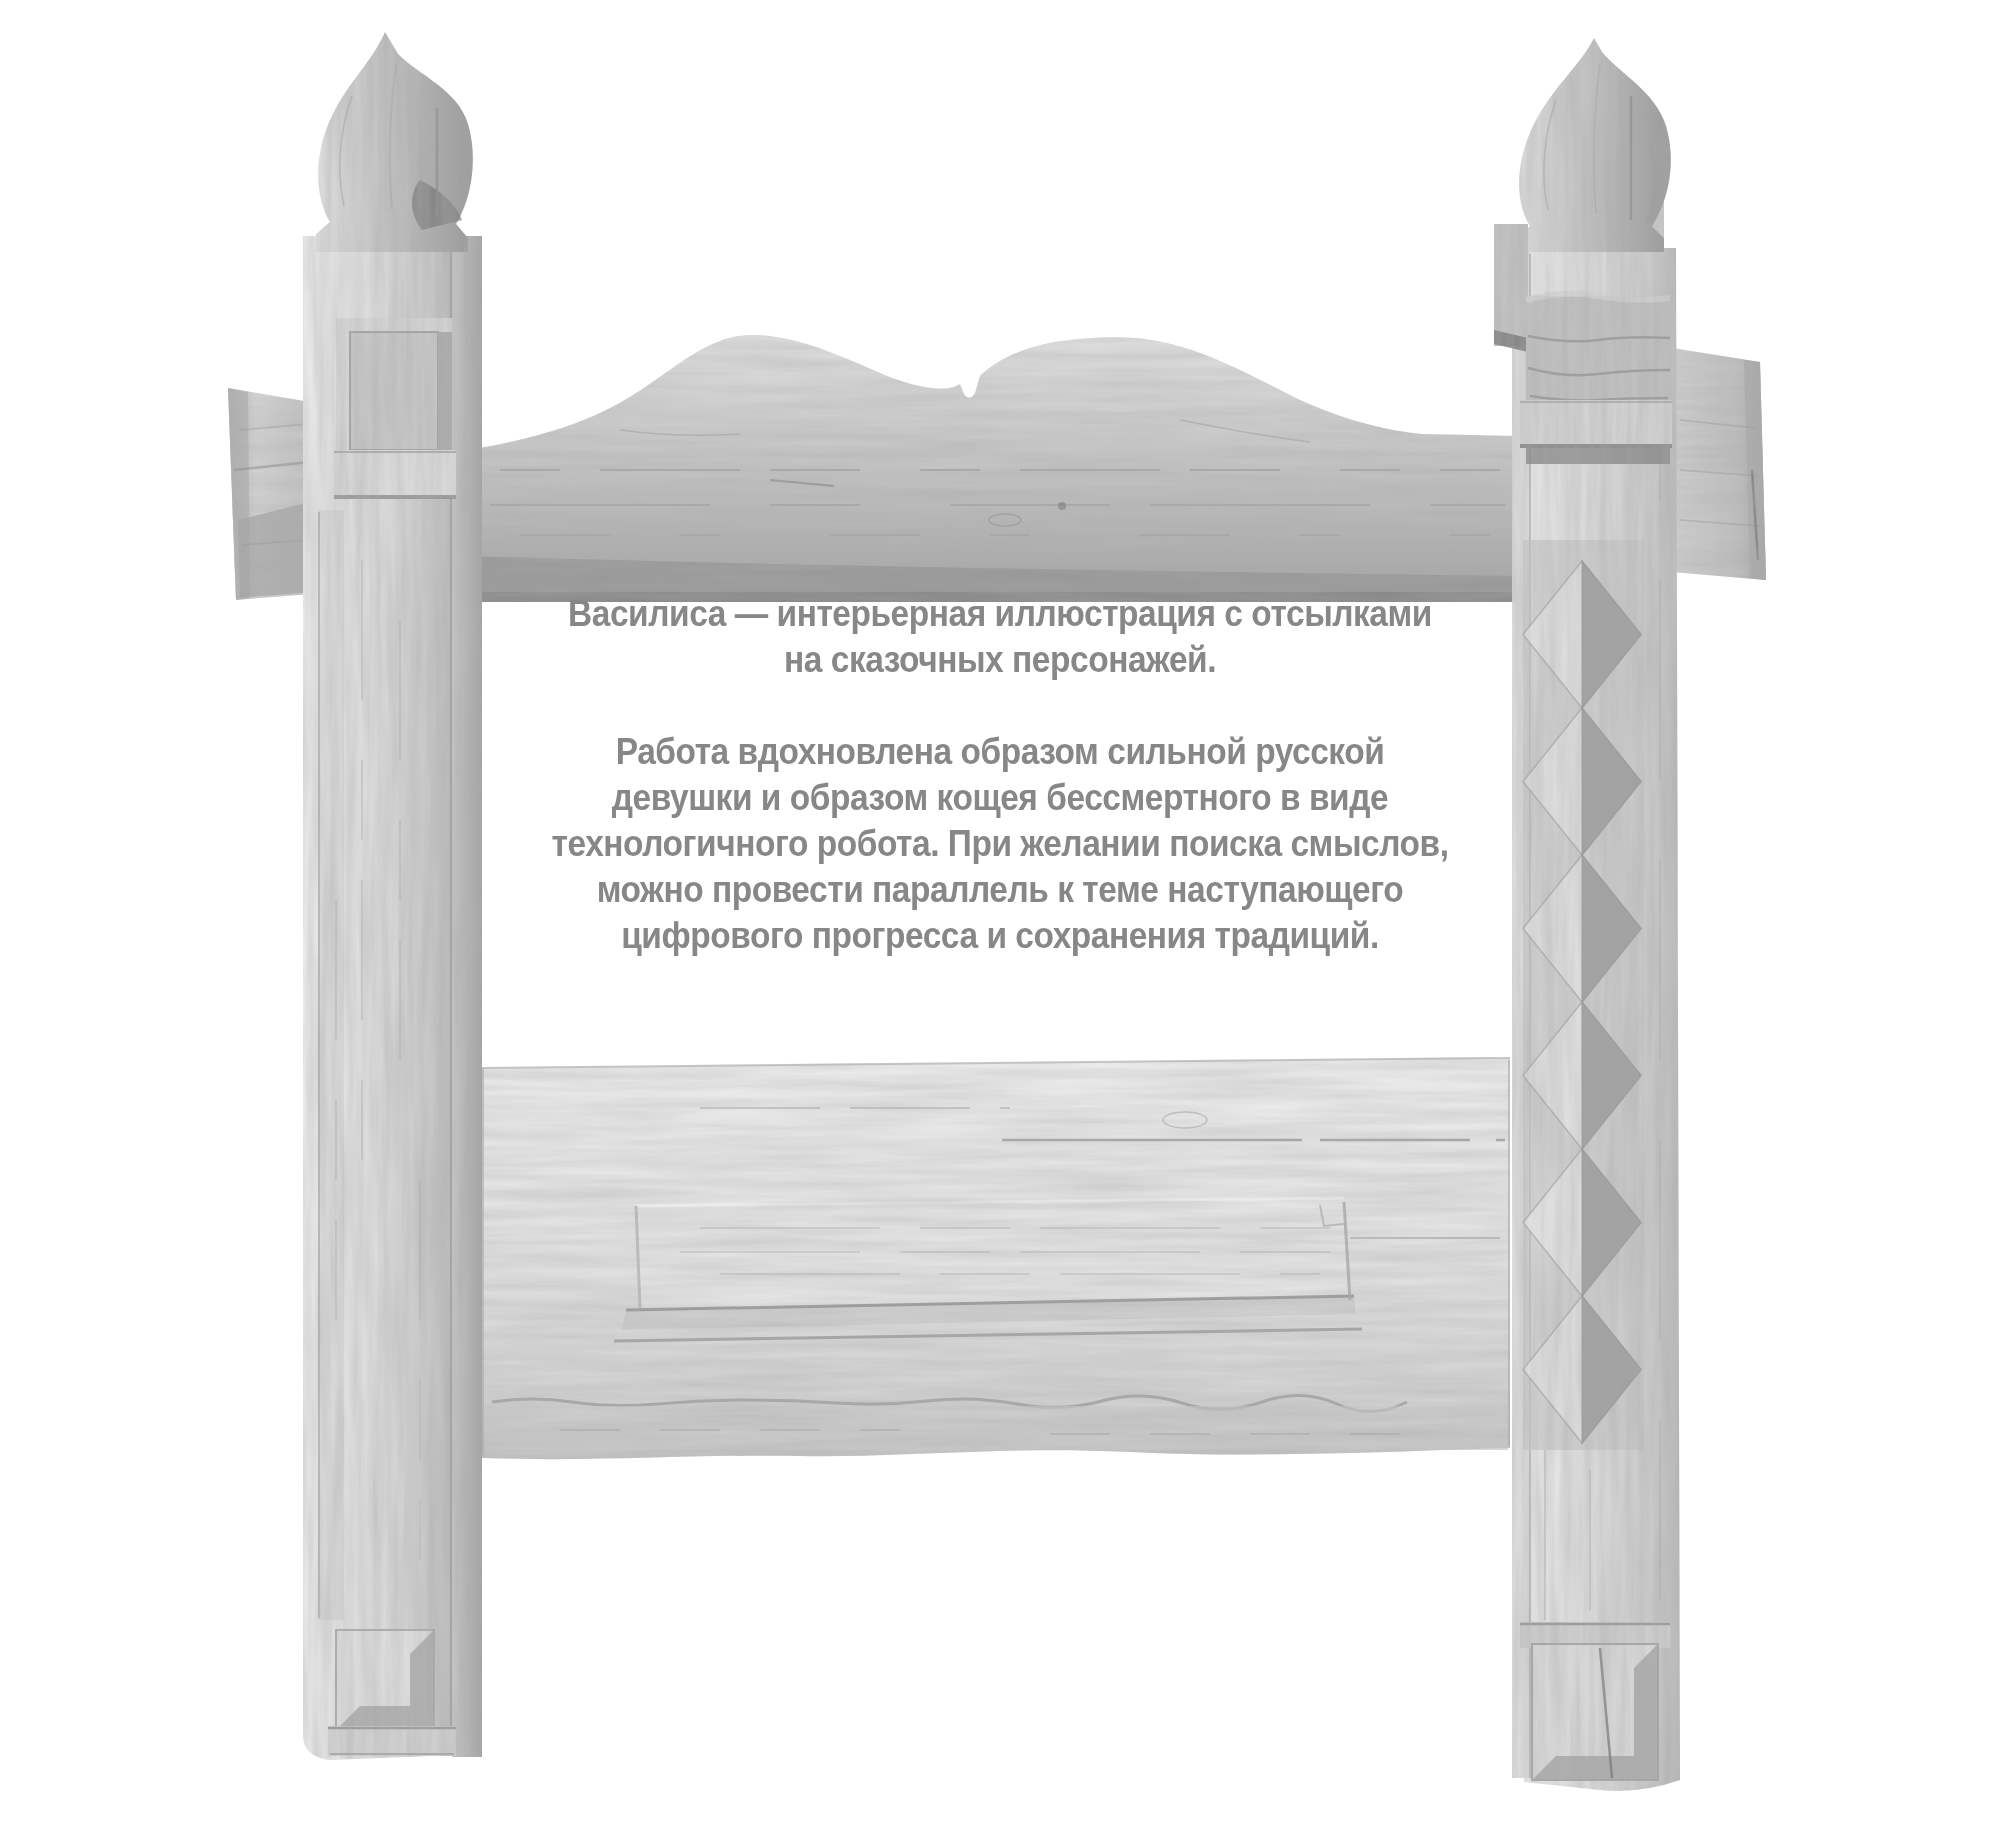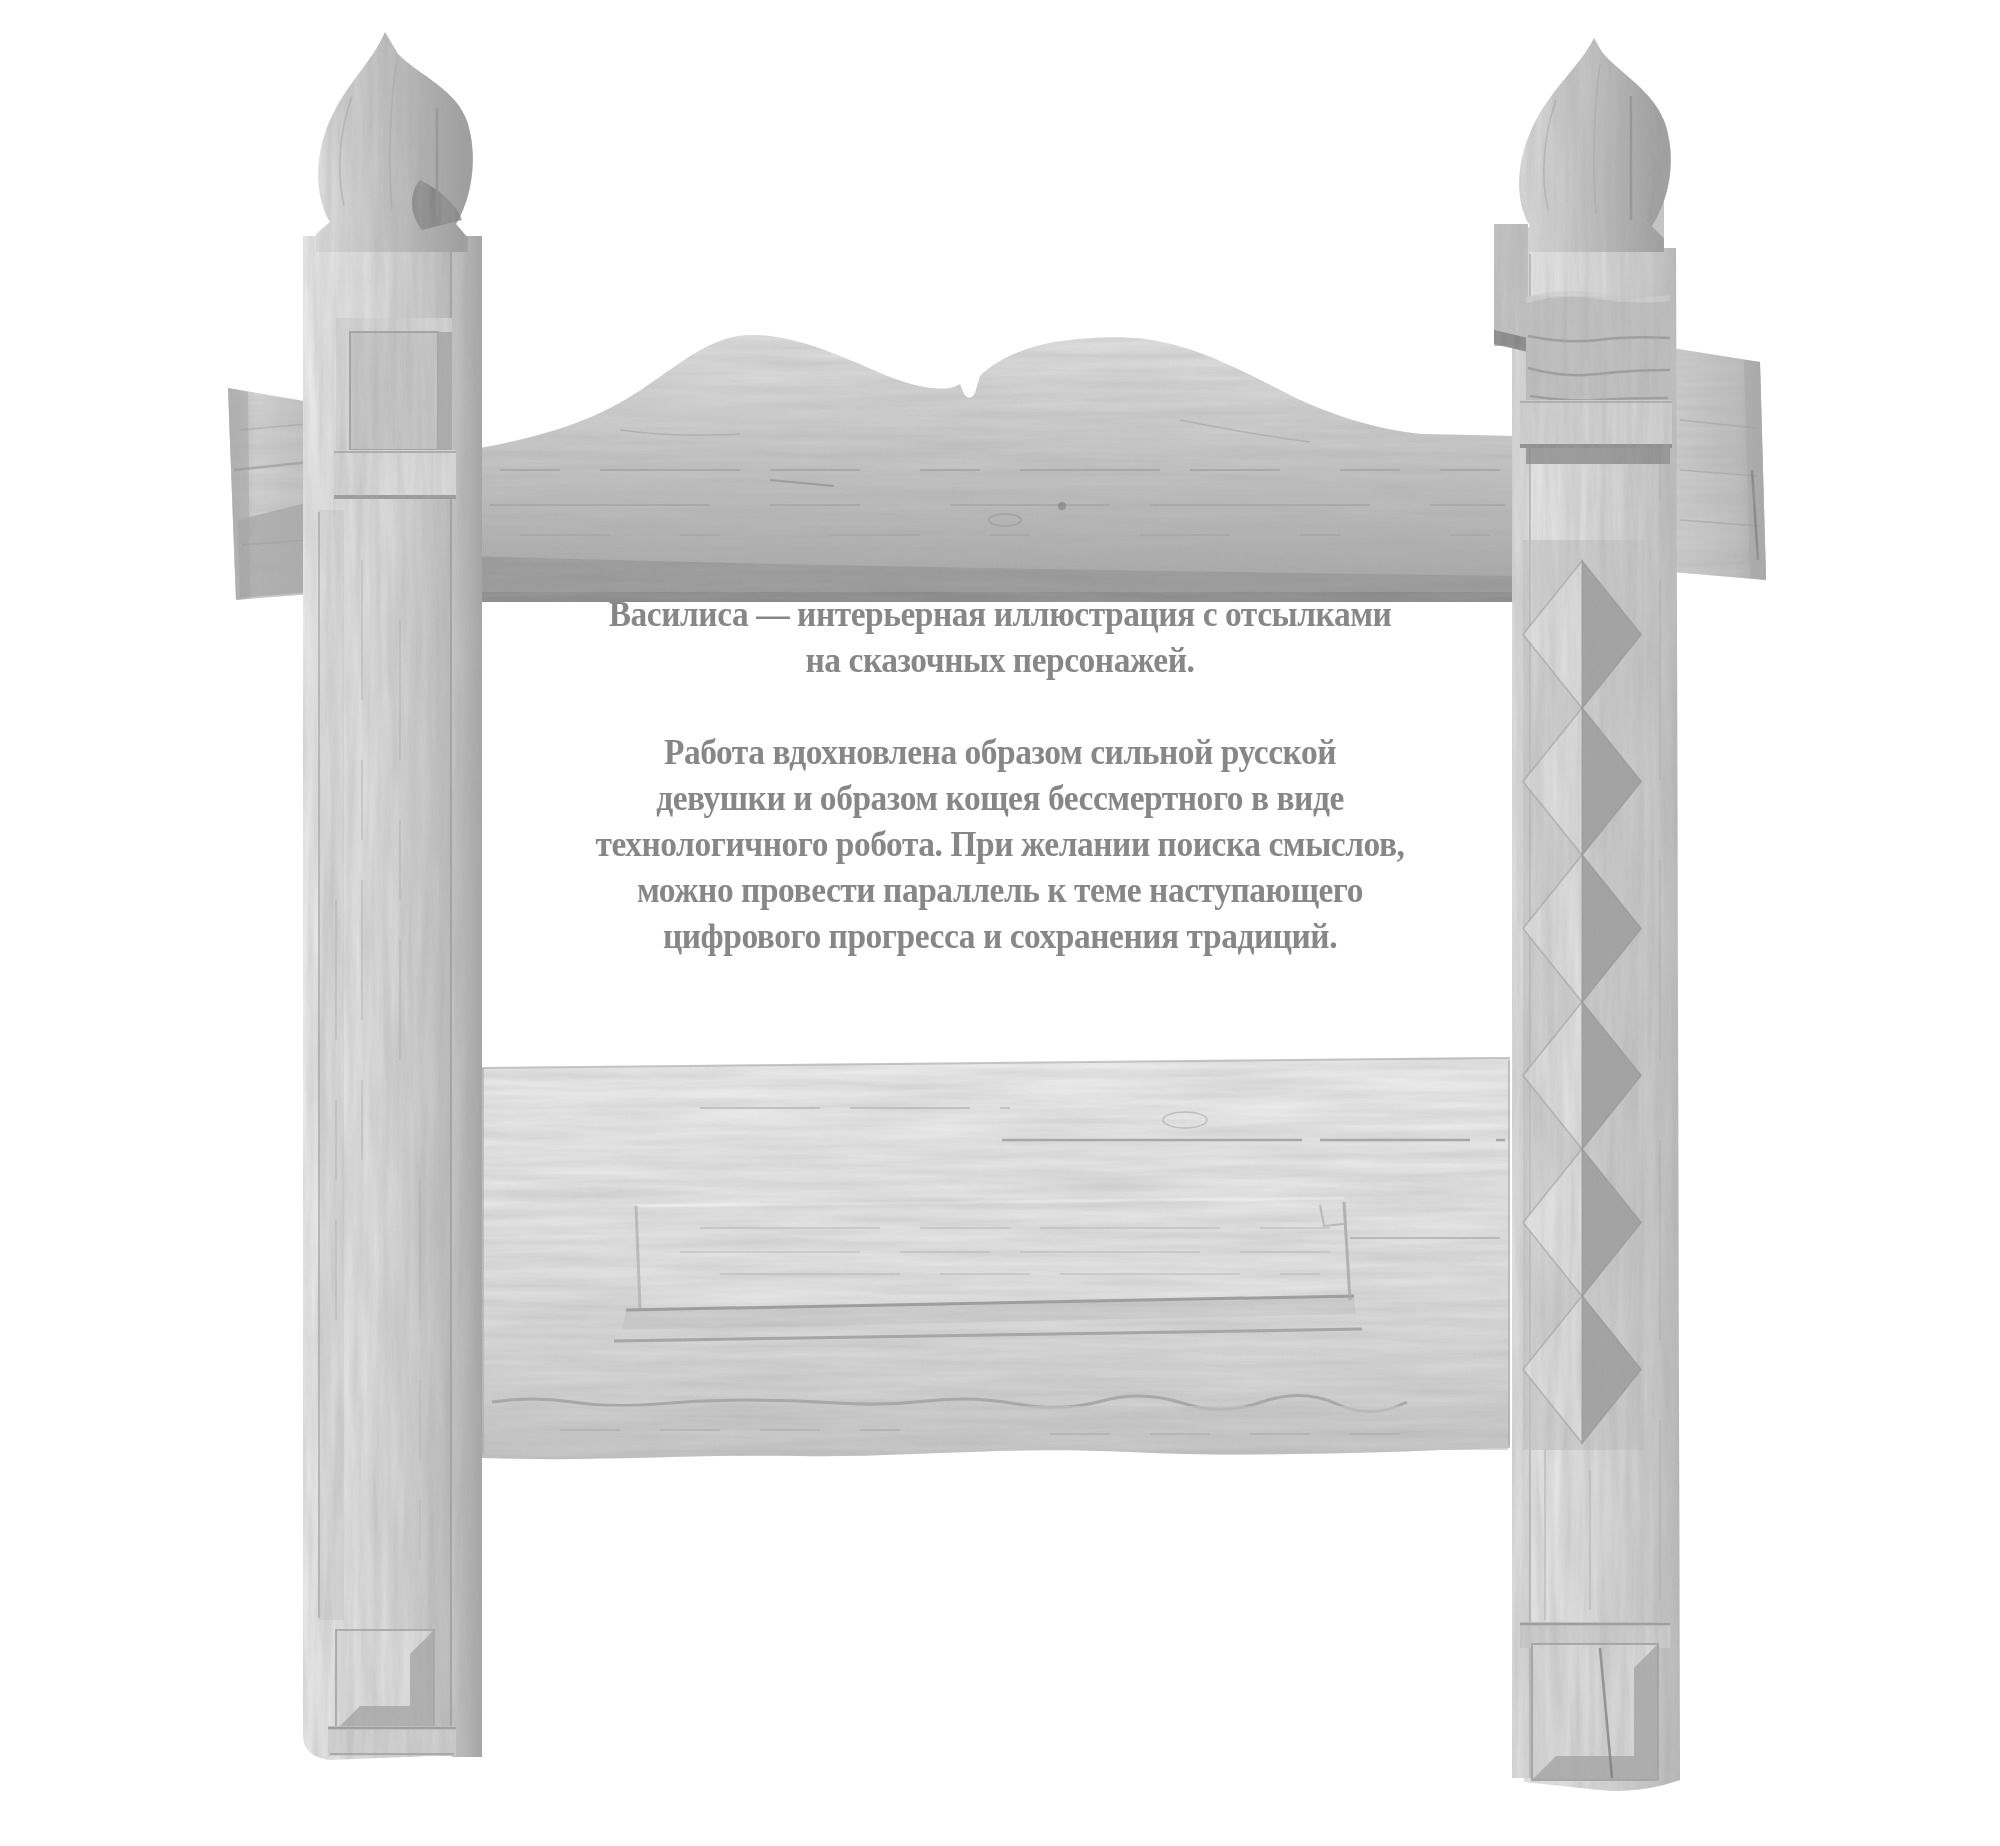--- a/index.html
+++ b/index.html
@@ -1,17 +1,17 @@
 <!DOCTYPE html>
 <html><head>
 <meta charset="utf-8">
 <style>
   html,body{margin:0;padding:0;background:#ffffff;}
   .stage{position:relative;width:2000px;height:1846px;background:#ffffff;overflow:hidden;
-         font-family:Liberation Serif, serif;}
+         font-family:Liberation Sans, sans-serif;}
   .frame-svg{position:absolute;left:0;top:0;}
   .caption{
     position:absolute;left:450px;top:591px;width:1100px;
     text-align:center;color:#878787;
     font-weight:700;font-size:36px;line-height:46px;letter-spacing:-0.5px;
     transform:scaleX(.93);transform-origin:50% 0;
   }
   .caption p{margin:0;}
   .caption p + p{margin-top:46px;}
   .caption .line{display:block;}

